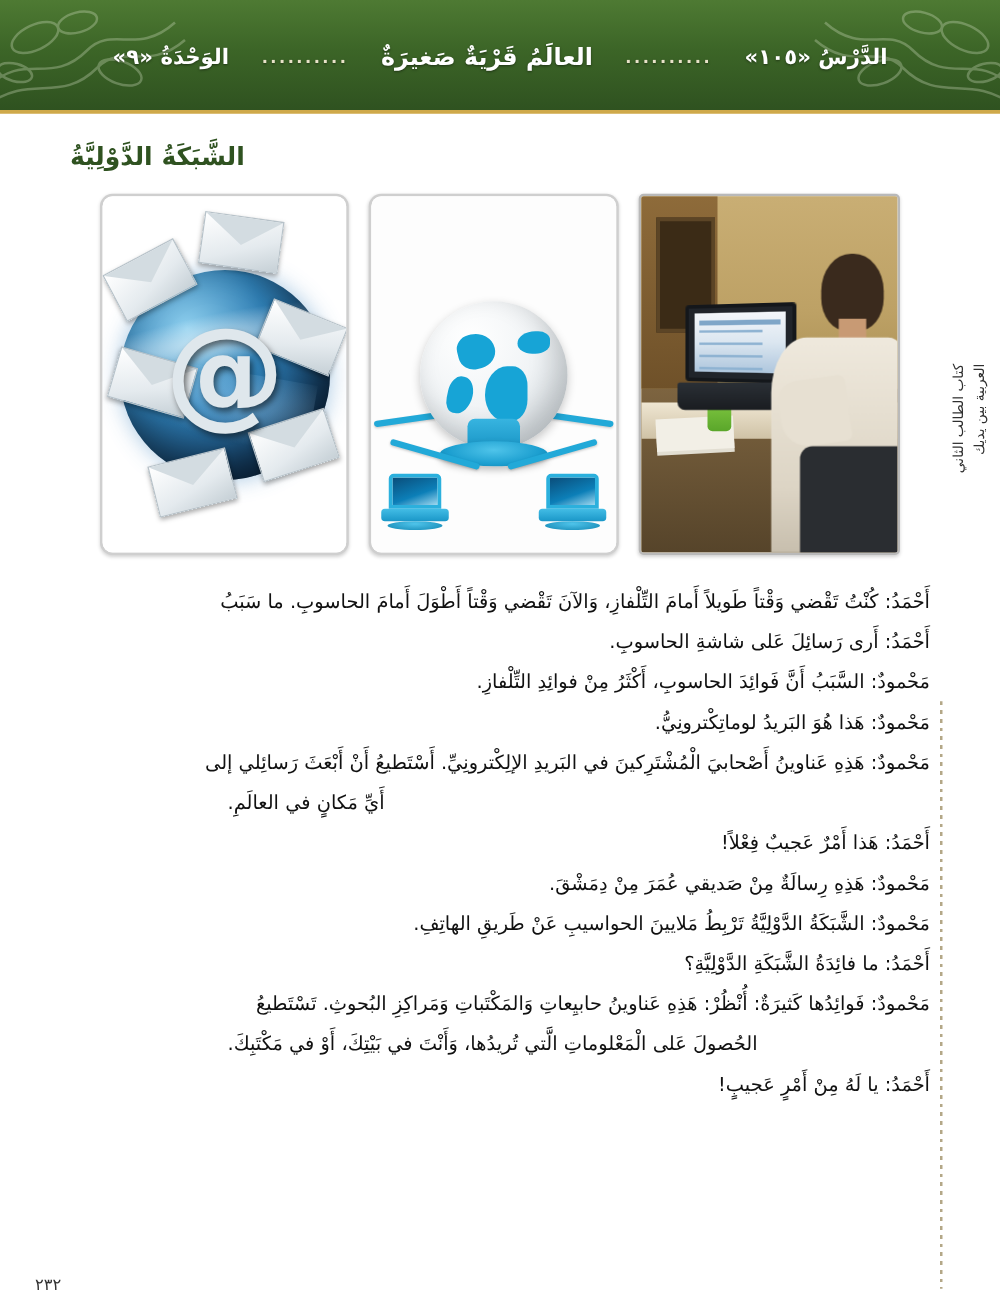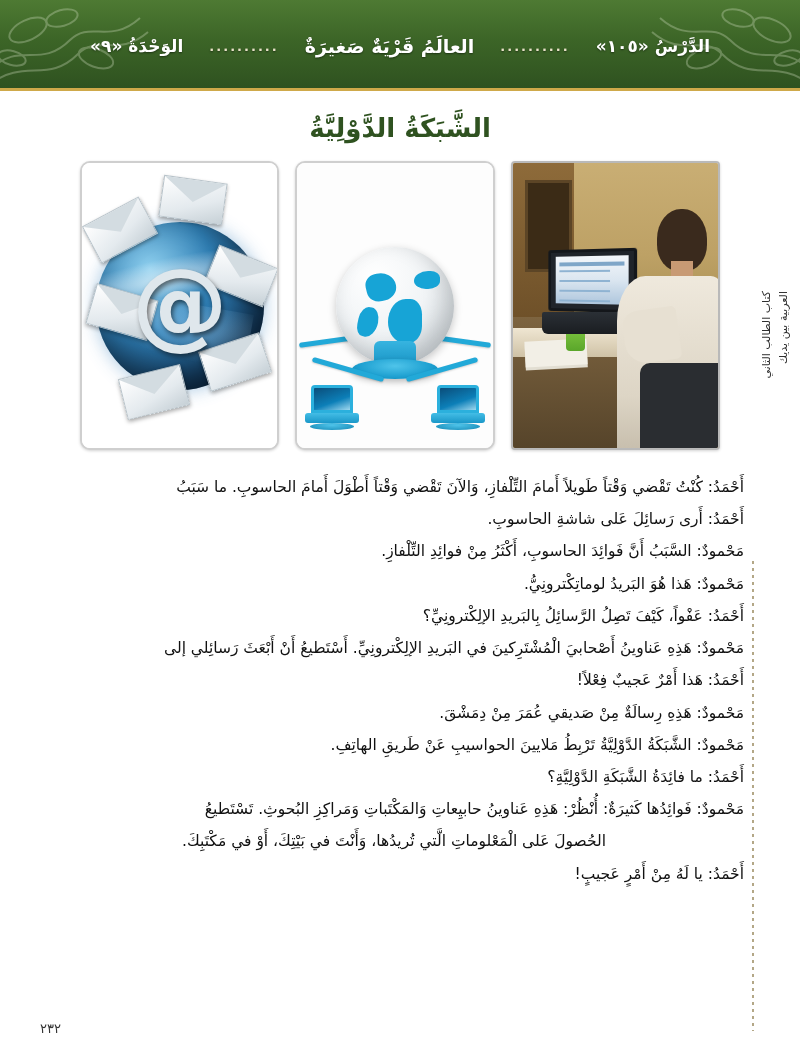--- a/index.html
+++ b/index.html
@@ -112,23 +112,23 @@
     background: repeating-linear-gradient(
       to bottom,
       #9a8a5f 0px, #9a8a5f 3px,
       transparent 3px, transparent 7px
     );
     opacity: 0.75;
   }
 
   
   .lesson-title {
-    text-align: center;
+    text-align: left;
     color: #2f5220;
-    font-size: 26px;
+    font-size: 20px;
     font-weight: bold;
     margin: 6px 0 18px 0;
     text-shadow: 0 1px 0 rgba(255,255,255,0.6);
   }
 
   
   .images-row {
     display: flex;
     flex-direction: row;
     justify-content: center;
@@ -395,21 +395,21 @@
     margin: 0 0 2px 0;
   }
   .dialogue .indent {
     text-align: left;
     padding-left: 120px;
   }
 
   
   .page-number {
     position: absolute;
-    left: 40px;
+    left: 28px;
     bottom: 18px;
     font-size: 13px;
     color: #333333;
     letter-spacing: 1px;
   }
 </style>
 </head>
 <body>
 
 <div class="page">
@@ -524,23 +524,23 @@
 
     </div>
 
     <div class="dialogue">
 
       <p>أَحْمَدُ: كُنْتُ  تَقْضي وَقْتاً طَويلاً أَمامَ التِّلْفازِ، وَالآنَ تَقْضي وَقْتاً أَطْوَلَ أَمامَ الحاسوبِ. ما سَبَبُ</p>
 
       <p>أَحْمَدُ: أَرى رَسائِلَ عَلى شاشةِ الحاسوبِ.</p>
       <p>مَحْمودٌ: السَّبَبُ أَنَّ فَوائِدَ الحاسوبِ، أَكْثَرُ مِنْ فوائِدِ التِّلْفازِ.</p>
       <p>مَحْمودٌ: هَذا هُوَ البَريدُ لوماتِكْترونِيُّ.</p>
-      <p>أَحْمَدُ: عَفْواً، كَيْفَ تَصِلُ الرَّسائِلُ بِالبَريدِ الإلِكْترونِيِّ؟</p>
 
       <p>مَحْمودٌ: هَذِهِ عَناوينُ أَصْحابيَ الْمُشْتَرِكينَ في البَريدِ الإلِكْترونِيِّ. أَسْتَطيعُ أَنْ أَبْعَثَ رَسائِلي إلى</p>
+      <p class="indent">أَيِّ مَكانٍ في العالَمِ.</p>
 
       <p>أَحْمَدُ: هَذا أَمْرٌ عَجيبٌ فِعْلاً!</p>
       <p>مَحْمودٌ: هَذِهِ رِسالَةٌ مِنْ صَديقي عُمَرَ مِنْ دِمَشْقَ.</p>
       <p>مَحْمودٌ: الشَّبَكَةُ الدَّوْلِيَّةُ تَرْبِطُ مَلايينَ الحواسيبِ عَنْ طَريقِ الهاتِفِ.</p>
       <p>أَحْمَدُ: ما فائِدَةُ الشَّبَكَةِ الدَّوْلِيَّةِ؟</p>
 
       <p>مَحْمودٌ: فَوائِدُها كَثيرَةٌ: أُنْظُرْ: هَذِهِ عَناوينُ حابيِعاتِ وَالمَكْتَباتِ وَمَراكِزِ البُحوثِ. تَسْتَطيعُ</p>
       <p class="indent">الحُصولَ عَلى الْمَعْلوماتِ الَّتي تُريدُها، وَأَنْتَ في بَيْتِكَ، أَوْ في مَكْتَبِكَ.</p>
 
       <p>أَحْمَدُ: يا لَهُ مِنْ أَمْرٍ عَجيبٍ!</p>

